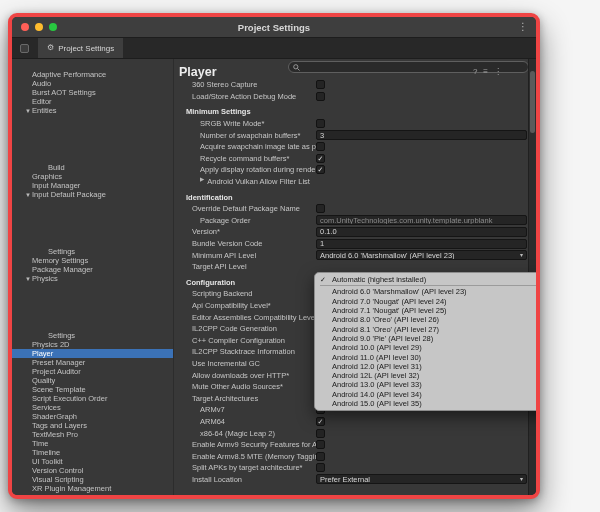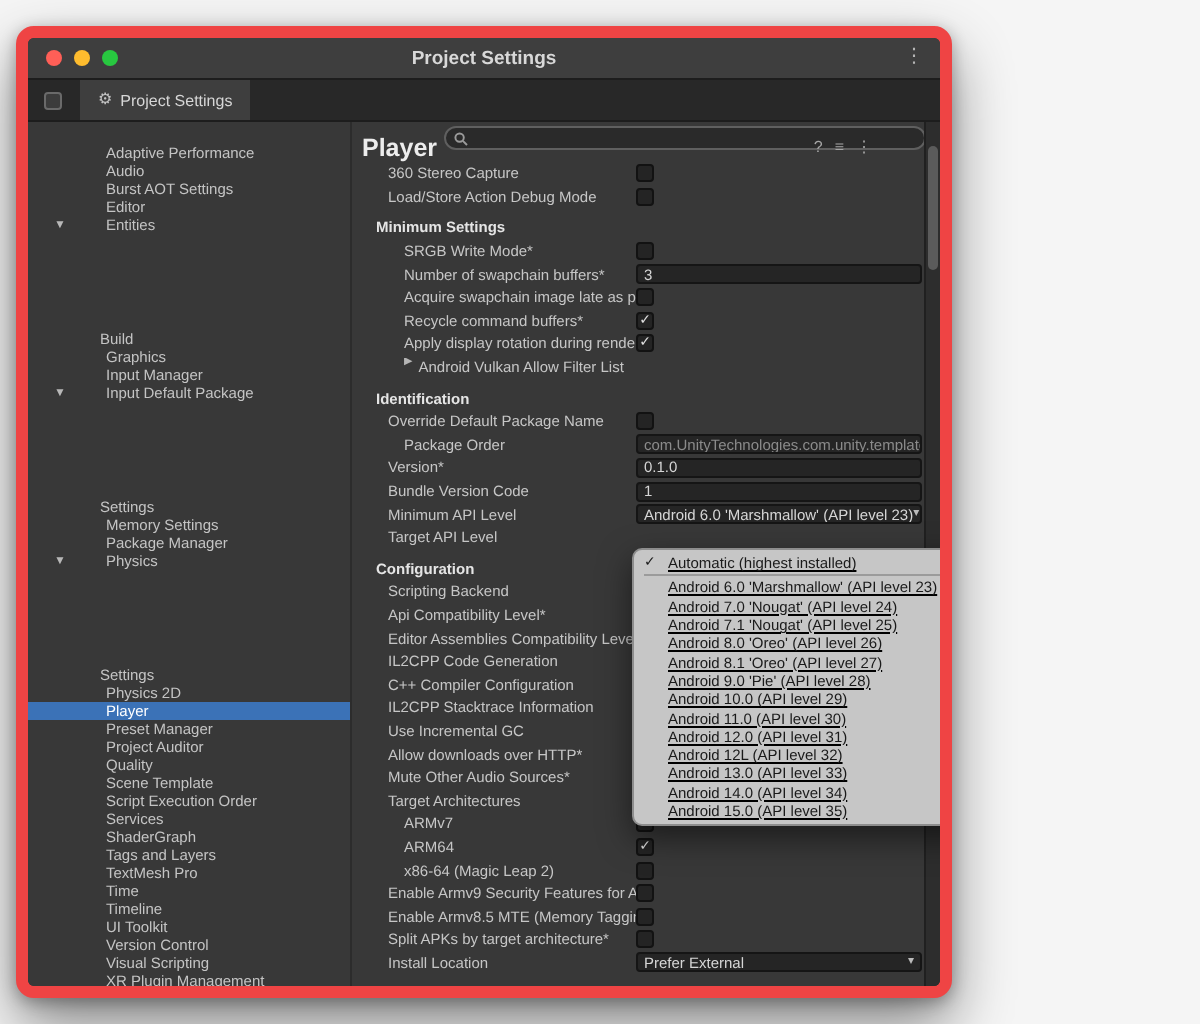--- a/index.html
+++ b/index.html
@@ -1,21 +1,21 @@
 <!DOCTYPE html>
 <html style="--c-sel: #3b72b7; --c-popup: #c6c6c6; --c-close: #ff5f57; --c-min: #febc2e; --c-zoom: #28c840;"><head>
 <meta charset="utf-8">
 <style>
   html,body{margin:0;padding:0;width:600px;height:512px;overflow:hidden;
     font-family:"Liberation Sans","DejaVu Sans",sans-serif;background:#f5f5f5;}
   *{box-sizing:border-box;-webkit-font-smoothing:antialiased;}
   .page{position:relative;width:600px;height:512px;}
-  .window{position:absolute;left:8px;top:13px;width:468px;height:486px;background:#383838;
+  .window{position:absolute;left:8px;top:13px;width:532px;height:486px;background:#383838;
     border-radius:9px;overflow:hidden;box-shadow:0 14px 30px rgba(0,0,0,.45),0 2px 8px rgba(0,0,0,.3);
-    border:6px solid #ef4444;}
+    border:4px solid #ef4444;}
   
   .titlebar{position:relative;height:21px;background:#3e3e3e;border-bottom:1px solid #1d1d1d;
     display:flex;align-items:center;}
   .lights{display:flex;gap:6px;padding-left:9px;z-index:2;}
   .light{width:8px;height:8px;border-radius:50%;display:inline-block;}
   .light.red{background:var(--c-close);}
   .light.yellow{background:var(--c-min);}
   .light.green{background:var(--c-zoom);}
   .win-title{position:absolute;left:0;right:0;text-align:center;font-size:9.5px;font-weight:bold;
     color:#d8d8d8;pointer-events:none;}
@@ -23,21 +23,21 @@
   
   .tabbar{height:21px;background:#282828;border-bottom:1px solid #1d1d1d;display:flex;align-items:stretch;}
   .panel-menu{width:9px;height:9px;margin:6px 0 0 8px;background:#3c3c3c;border:1px solid #6a6a6a;border-radius:2px;}
   .tab{margin-left:9px;padding:0 9px;background:#3e3e3e;display:flex;align-items:center;gap:4px;}
   .tab-gear{font-size:8px;color:#c2c2c2;line-height:1;}
   .tab-label{font-size:8px;color:#d6d6d6;}
   
   .body{display:flex;height:443px;}
   .sidebar{position:relative;width:162px;background:#383838;border-right:1px solid #2c2c2c;
     padding-top:11px;flex:0 0 auto;}
-  .side-item{position:relative;height:9px;display:flex;align-items:center;padding-left:39px;
+  .side-item{position:relative;height:9px;display:flex;align-items:center;padding-left:20px;
     font-size:7.5px;color:#c4c4c4;white-space:nowrap;}
   .side-item.child{padding-left:36px;margin-top:48px;}
   .side-item.selected{background:var(--c-sel);color:#ffffff;}
   .fold{position:absolute;left:13px;top:1px;font-size:6px;color:#b8b8b8;line-height:8px;}
   
   .main{position:relative;flex:1;background:#383838;overflow:hidden;}
   .search{position:absolute;top:2px;right:7px;width:241px;height:12px;background:#2a2a2a;
     border:1px solid #5f5f5f;border-radius:6px;display:flex;align-items:center;padding:0 4px;gap:3px;}
   .search svg{flex:0 0 auto;}
   .search input{flex:1;background:transparent;border:none;outline:none;color:#cccccc;
@@ -61,21 +61,21 @@
     display:flex;align-items:center;padding:0 3px;font-size:7.5px;color:#d6d6d6;
     white-space:nowrap;overflow:hidden;}
   .field.disabled span{color:#8b8b8b;}
   .field .caret{margin-left:auto;color:#bbbbbb;font-size:6px;line-height:1;}
   
   .vscroll{position:absolute;top:0;right:0;bottom:0;width:8px;background:#2d2d2d;border-left:1px solid #202020;}
   .vthumb{position:absolute;top:12px;left:1px;width:5px;height:62px;background:#5b5b5b;border-radius:3px;}
   
   .popup{position:absolute;top:213px;left:140px;width:244px;background:var(--c-popup);
     border:1px solid #8d8d8d;border-radius:5px;box-shadow:0 6px 16px rgba(0,0,0,.5);
-    padding:2px 0;z-index:5;text-decoration:underline;}
+    padding:2px 0;z-index:5;}
   .pop-item{position:relative;height:9.3px;display:flex;align-items:center;padding-left:17px;
     font-size:7.5px;color:#1a1a1a;white-space:nowrap;overflow:hidden;}
   .pcheck{position:absolute;left:5px;font-size:7px;color:#1a1a1a;line-height:1;}
   .pop-sep{height:1px;background:#9b9b9b;margin:1px 5px;}
 </style>
 </head>
 <body>
 
 <div class="page">
   <div class="window">

